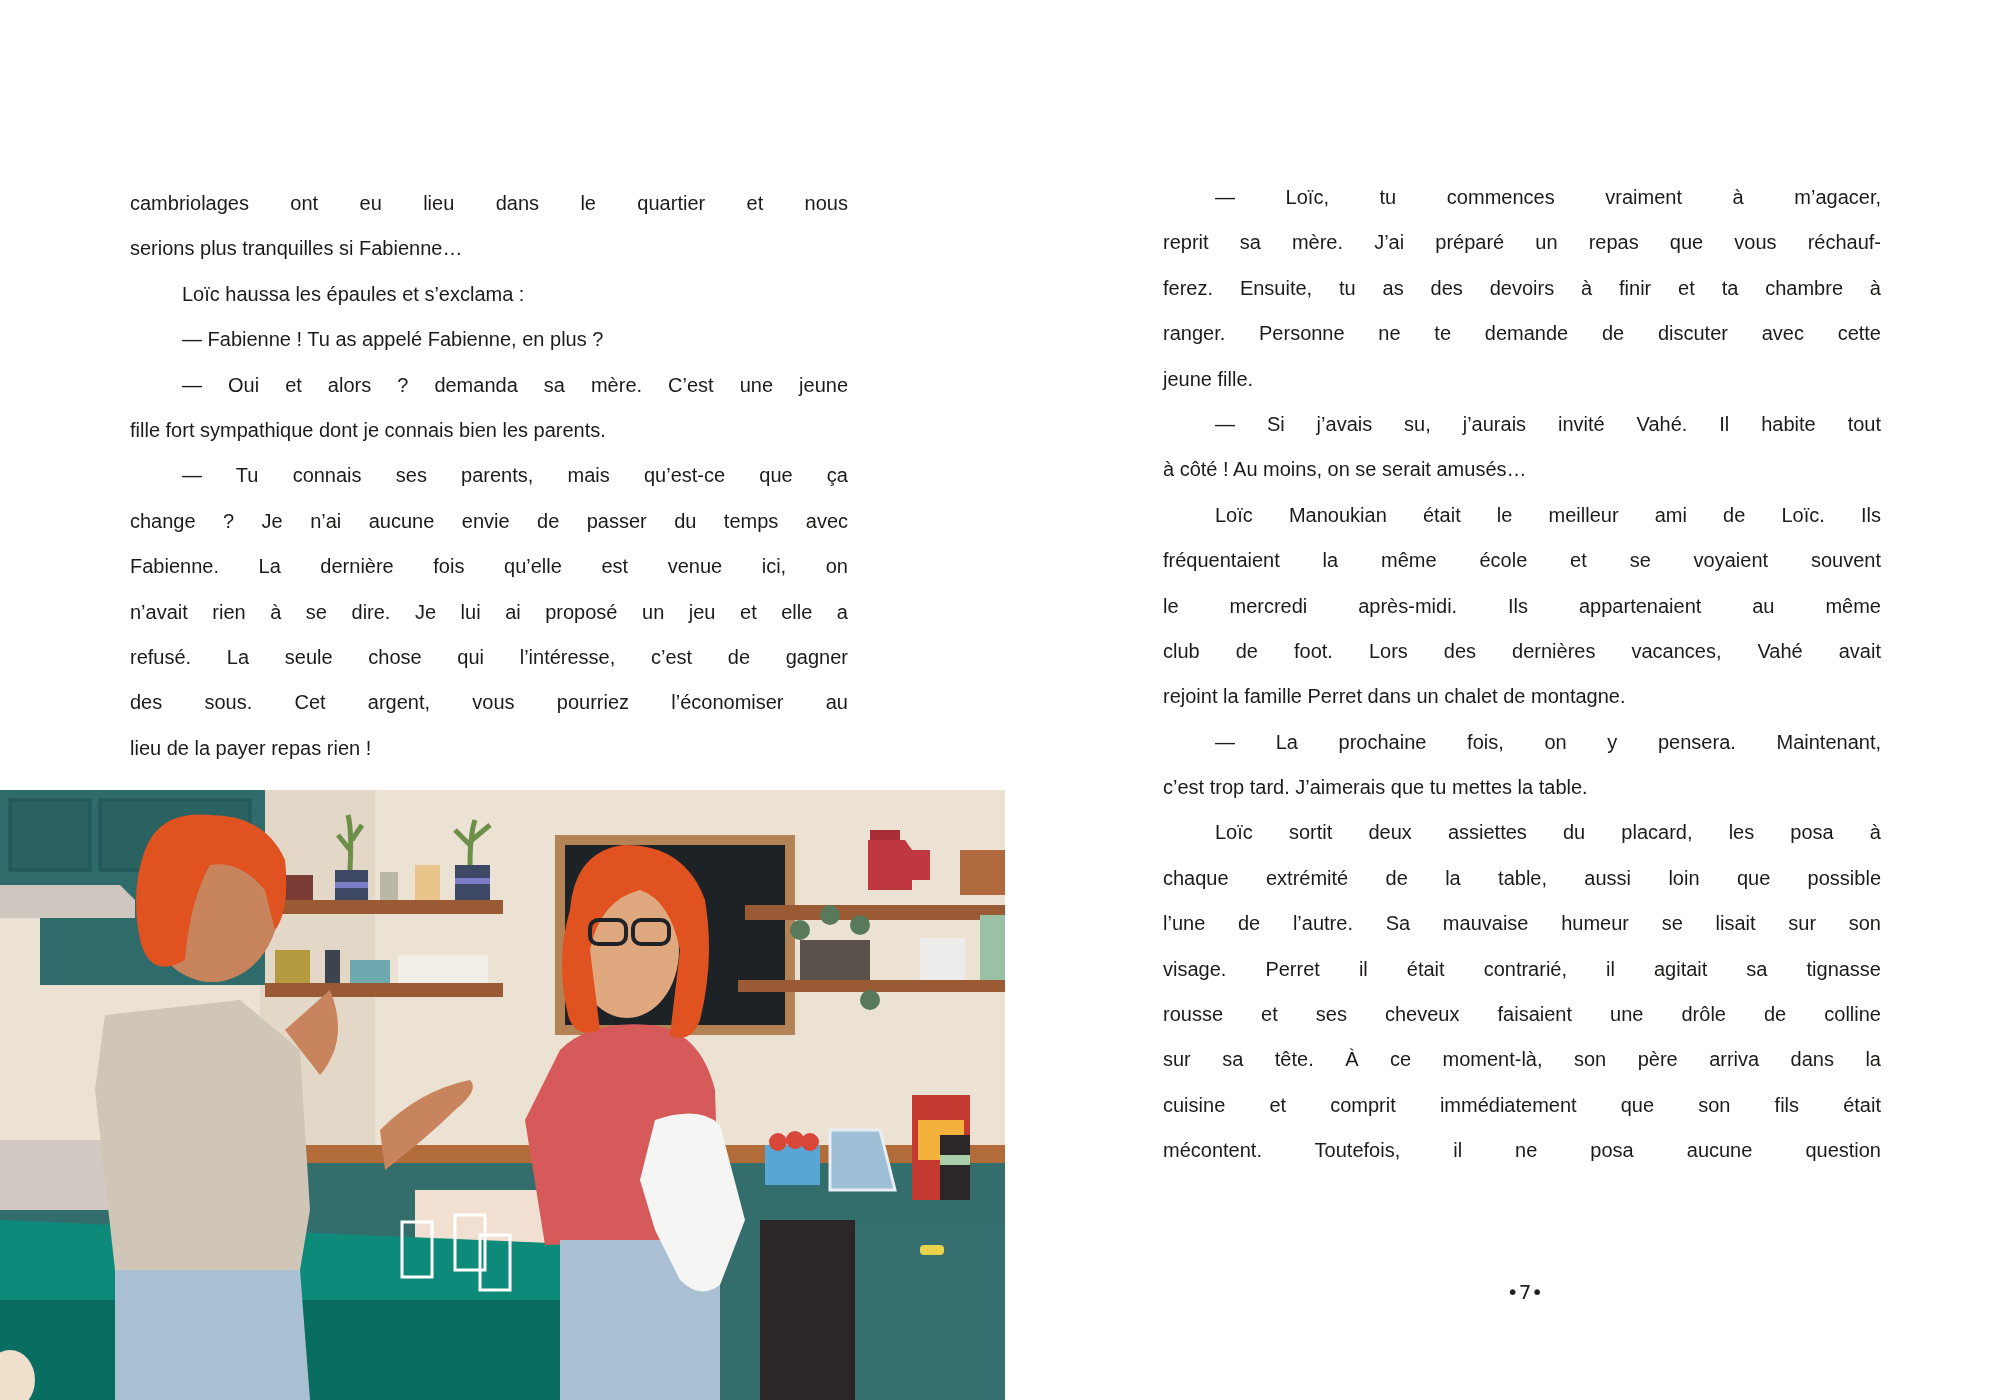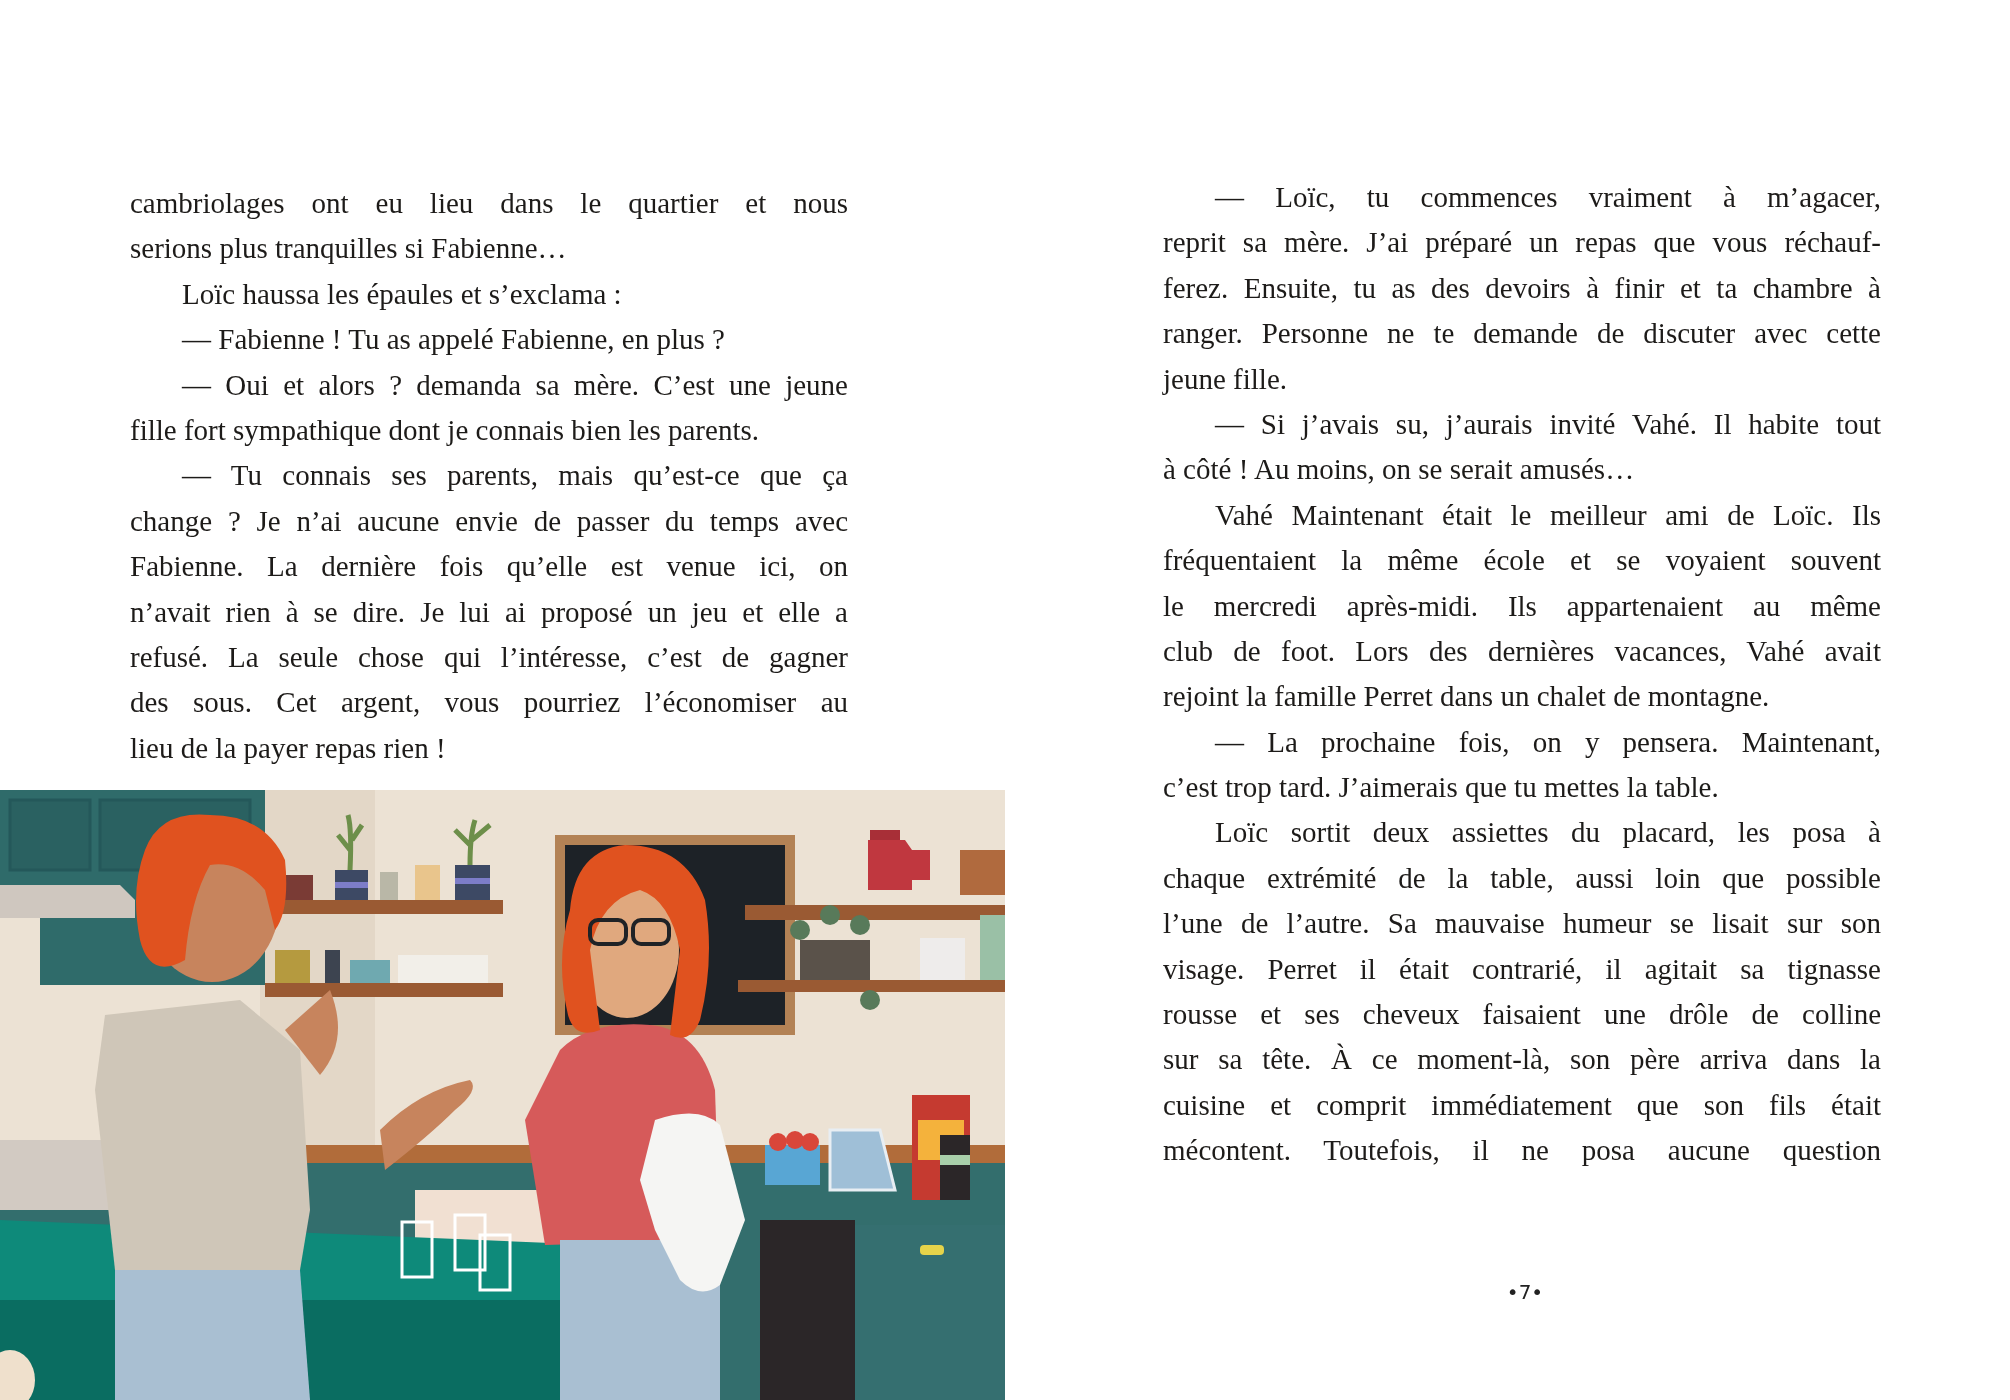--- a/index.html
+++ b/index.html
@@ -1,20 +1,20 @@
 <!DOCTYPE html>
 <html><head>
 <meta charset="utf-8">
 <style>
   html, body { margin: 0; padding: 0; background: #ffffff; }
   body { width: 2010px; height: 1400px; position: relative; overflow: hidden; }
   .column {
     position: absolute;
-    font-family: Liberation Serif, serif;
-    font-size: 29px;
+    font-family: Liberation Sans, sans-serif;
+    font-size: 20px;
     line-height: 45.4px;
     color: #1d1b19;
     text-align: justify;
     hyphens: manual;
   }
   .col-left { left: 130px; top: 181px; width: 718px; }
   .col-right { left: 1163px; top: 175px; width: 718px; }
   .line { display: block; white-space: nowrap; text-align-last: justify; height: 45.4px; overflow: visible; }
   .line.last { text-align-last: left; }
   .line.indent { padding-left: 52px; }
@@ -148,21 +148,21 @@
 </div>
 
 <div class="column col-right">
   <span class="line indent">— Loïc, tu commences vraiment à m’agacer,</span>
   <span class="line">reprit sa mère. J’ai préparé un repas que vous réchauf-</span>
   <span class="line">ferez. Ensuite, tu as des devoirs à finir et ta chambre à</span>
   <span class="line">ranger. Personne ne te demande de discuter avec cette</span>
   <span class="line last">jeune fille.</span>
   <span class="line indent">— Si j’avais su, j’aurais invité Vahé. Il habite tout</span>
   <span class="line last">à côté ! Au moins, on se serait amusés…</span>
-  <span class="line indent">Vahé Maintenant était le meilleur ami de Loïc. Ils</span>
+  <span class="line indent">Loïc Manoukian était le meilleur ami de Loïc. Ils</span>
   <span class="line">fréquentaient la même école et se voyaient souvent</span>
   <span class="line">le mercredi après-midi. Ils appartenaient au même</span>
   <span class="line">club de foot. Lors des dernières vacances, Vahé avait</span>
   <span class="line last">rejoint la famille Perret dans un chalet de montagne.</span>
   <span class="line indent">— La prochaine fois, on y pensera. Maintenant,</span>
   <span class="line last">c’est trop tard. J’aimerais que tu mettes la table.</span>
   <span class="line indent">Loïc sortit deux assiettes du placard, les posa à</span>
   <span class="line">chaque extrémité de la table, aussi loin que possible</span>
   <span class="line">l’une de l’autre. Sa mauvaise humeur se lisait sur son</span>
   <span class="line">visage. Perret il était contrarié, il agitait sa tignasse</span>

